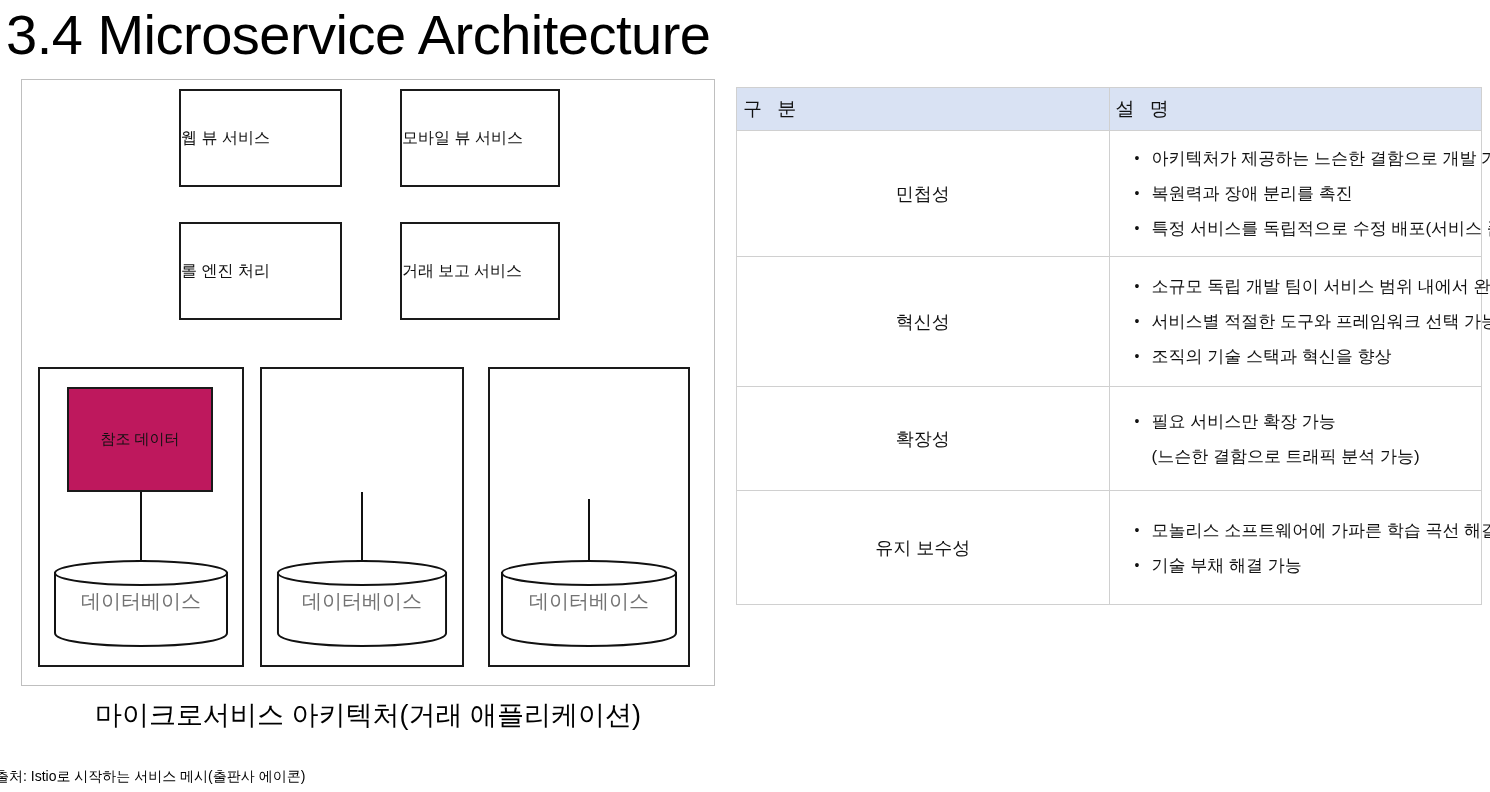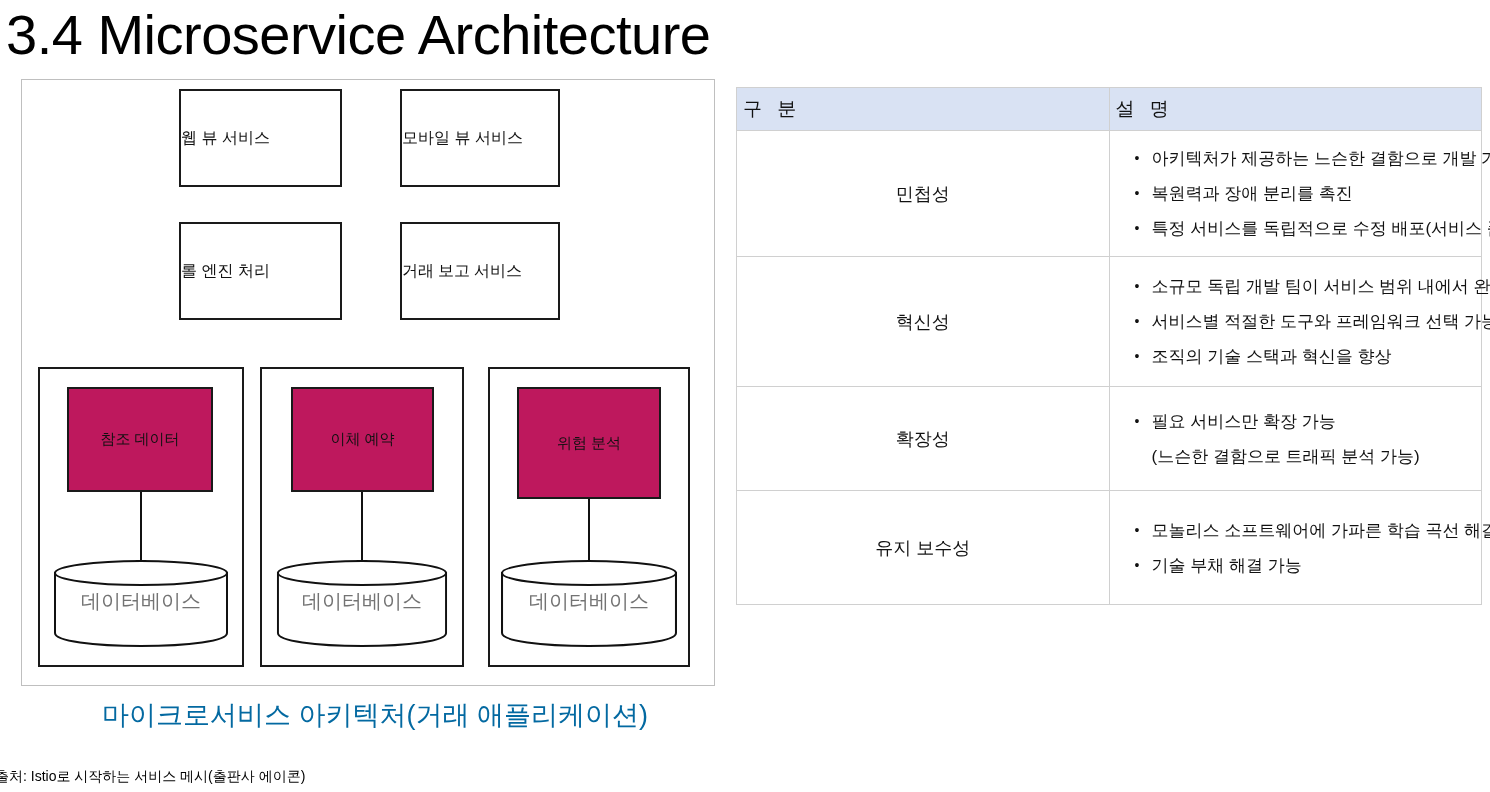--- a/index.html
+++ b/index.html
@@ -120,26 +120,26 @@
     text-align: center;
     font-size: 20px;
     color: #737373;
     white-space: nowrap;
     pointer-events: none;
   }
 
   
   #diagram-caption {
     position: absolute;
-    left: 28px;
+    left: 21px;
     top: 697px;
     width: 694px;
     text-align: center;
     font-size: 27px;
-    color: #0369a1;
+    color: #000000;
     white-space: nowrap;
   }
   #source-note {
     position: absolute;
     left: -5px;
     top: 768px;
     font-size: 14px;
     color: #000000;
     white-space: nowrap;
   }
@@ -237,38 +237,32 @@
     <polygon points="10,82 4.5,68 15.5,68" fill="#111"></polygon>
   </svg>
   <svg class="db-cyl" viewBox="0 0 176 88" preserveAspectRatio="none">
     <path d="M2,14 L2,74 C2,82 40,87 88,87 C136,87 174,82 174,74 L174,14 Z" fill="#ffffff" stroke="#111" stroke-width="2"></path>
     <ellipse cx="88" cy="14" rx="86" ry="12" fill="#ffffff" stroke="#111" stroke-width="2"></ellipse>
   </svg>
   <div class="db-label">데이터베이스</div>
 </div>
 
 <div class="svc-group" id="group-2">
-  <div class="inner-box">
-    <span>이체 예약</span>
-  </div>
   <svg class="arrow-svg" viewBox="0 0 20 85">
     <line x1="10" y1="0" x2="10" y2="70" stroke="#111" stroke-width="2"></line>
     <polygon points="10,82 4.5,68 15.5,68" fill="#111"></polygon>
   </svg>
   <svg class="db-cyl" viewBox="0 0 176 88" preserveAspectRatio="none">
     <path d="M2,14 L2,74 C2,82 40,87 88,87 C136,87 174,82 174,74 L174,14 Z" fill="#ffffff" stroke="#111" stroke-width="2"></path>
     <ellipse cx="88" cy="14" rx="86" ry="12" fill="#ffffff" stroke="#111" stroke-width="2"></ellipse>
   </svg>
   <div class="db-label">데이터베이스</div>
 </div>
 
 <div class="svc-group" id="group-3">
-  <div class="inner-box">
-    <span>위험 분석</span>
-  </div>
   <svg class="arrow-svg" viewBox="0 0 20 78">
     <line x1="10" y1="0" x2="10" y2="64" stroke="#111" stroke-width="2"></line>
     <polygon points="10,75 4.5,62 15.5,62" fill="#111"></polygon>
   </svg>
   <svg class="db-cyl" viewBox="0 0 176 88" preserveAspectRatio="none">
     <path d="M2,14 L2,74 C2,82 40,87 88,87 C136,87 174,82 174,74 L174,14 Z" fill="#ffffff" stroke="#111" stroke-width="2"></path>
     <ellipse cx="88" cy="14" rx="86" ry="12" fill="#ffffff" stroke="#111" stroke-width="2"></ellipse>
   </svg>
   <div class="db-label">데이터베이스</div>
 </div>

